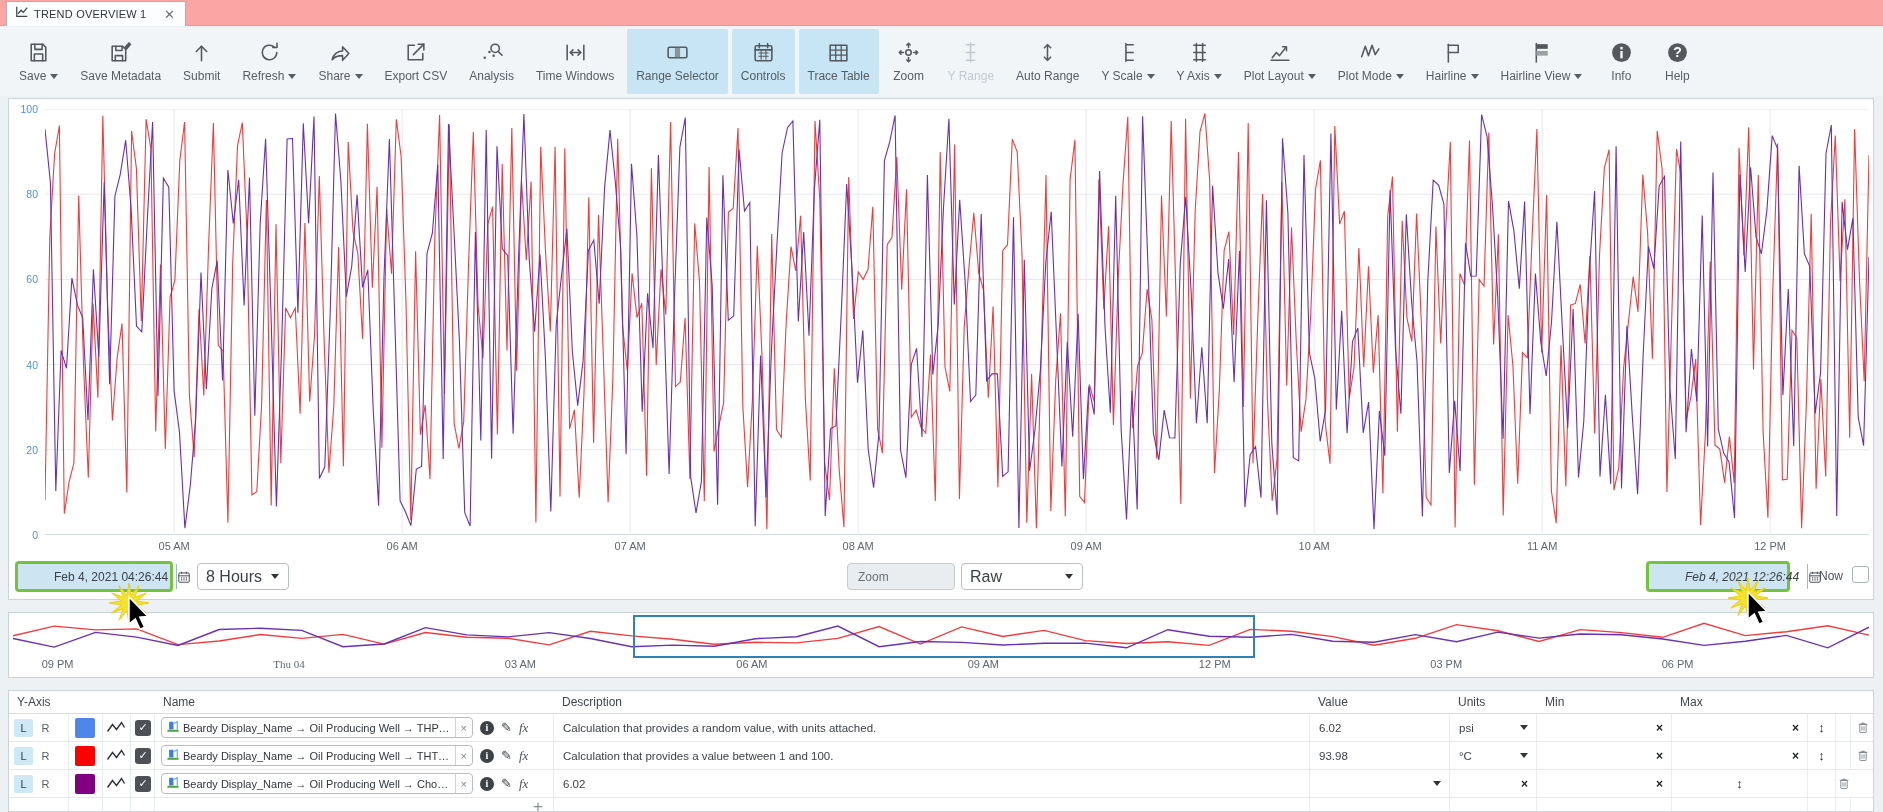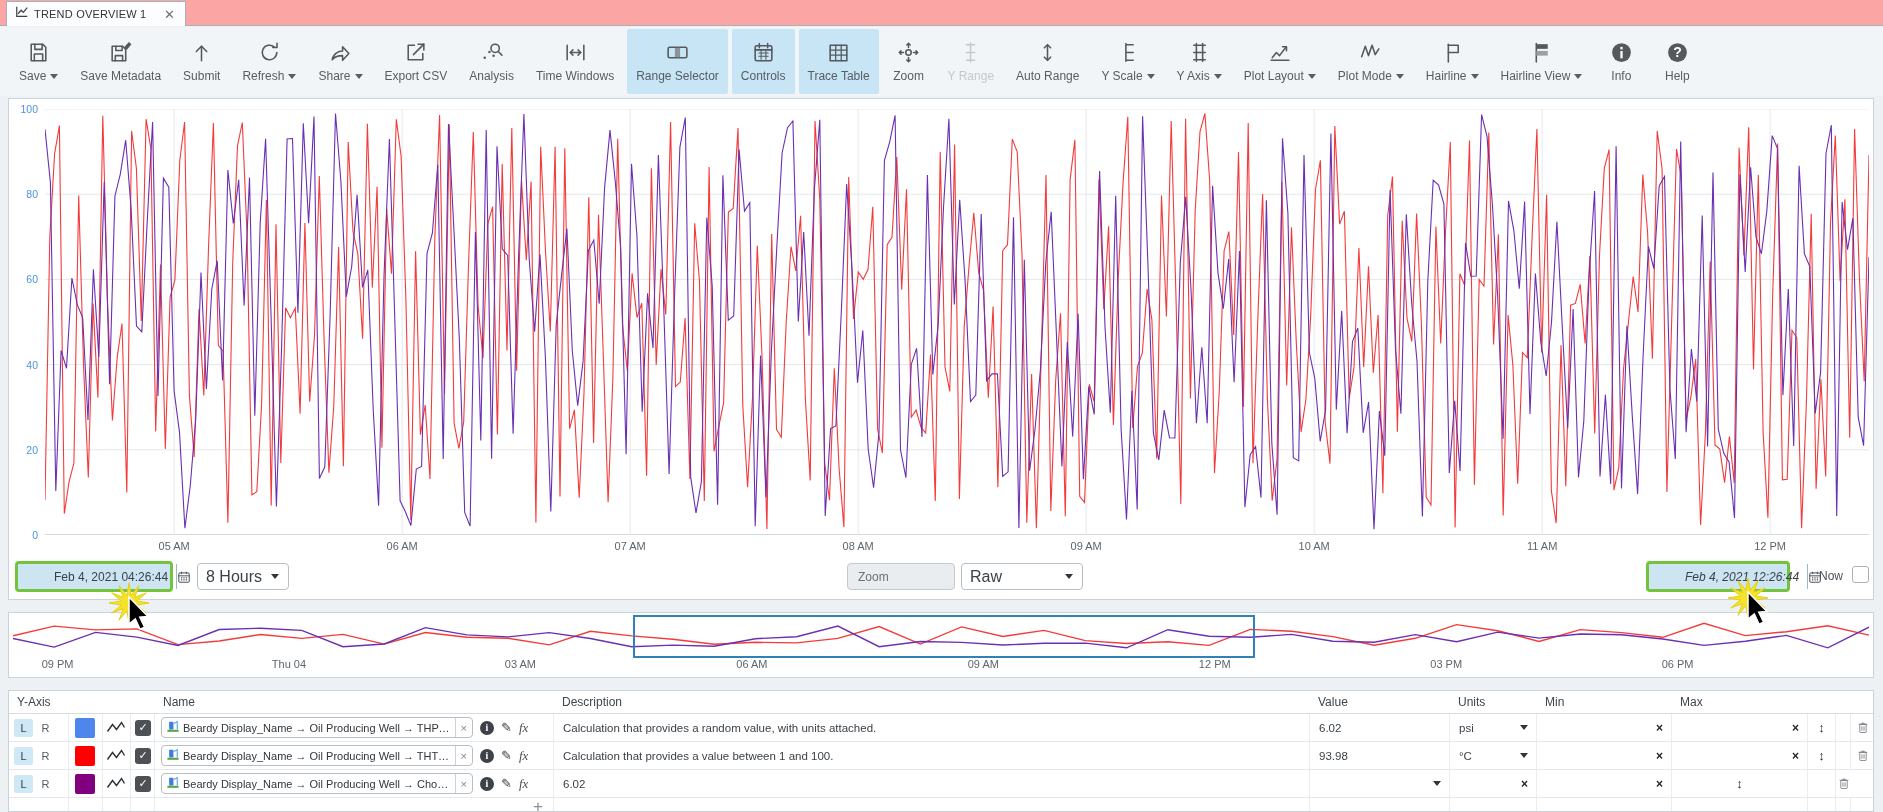--- a/index.html
+++ b/index.html
@@ -471,21 +471,21 @@
 </div>
 
 <div class="panel" id="range-panel">
   <svg id="mini-svg" width="1856" height="40" viewBox="0 0 1856 40">
       <polyline points="0.0,19.8 41.2,10.1 82.5,13.9 123.7,12.9 165.0,28.6 206.2,25.0 247.5,18.5 288.7,22.4 330.0,18.4 371.2,28.1 412.4,16.5 453.7,21.2 494.9,22.2 536.2,28.9 577.4,15.3 618.7,19.9 659.9,23.2 701.2,28.2 742.4,26.3 783.6,26.9 824.9,22.4 866.1,10.6 907.4,28.1 948.6,10.9 989.9,20.5 1031.1,14.4 1072.4,24.6 1113.6,27.5 1154.8,25.7 1196.1,29.4 1237.3,13.4 1278.6,15.3 1319.8,20.6 1361.1,29.3 1402.3,22.3 1443.6,8.6 1484.8,14.8 1526.0,25.4 1567.3,13.6 1608.5,16.6 1649.8,21.3 1691.0,7.3 1732.3,19.6 1773.5,15.7 1814.8,9.7 1856.0,19.1" fill="none" stroke="#f43b3b" stroke-width="1.4"></polyline>
       <polyline points="0.0,22.5 41.2,31.1 82.5,16.4 123.7,21.1 165.0,29.4 206.2,13.5 247.5,12.2 288.7,14.4 330.0,30.7 371.2,28.0 412.4,11.6 453.7,18.9 494.9,20.9 536.2,16.6 577.4,22.5 618.7,30.8 659.9,29.1 701.2,30.3 742.4,22.7 783.6,20.7 824.9,10.1 866.1,30.7 907.4,25.5 948.6,26.4 989.9,29.0 1031.1,27.3 1072.4,27.1 1113.6,31.8 1154.8,13.7 1196.1,20.3 1237.3,21.3 1278.6,18.4 1319.8,25.2 1361.1,26.2 1402.3,18.6 1443.6,25.8 1484.8,16.1 1526.0,22.1 1567.3,18.0 1608.5,18.8 1649.8,23.0 1691.0,29.4 1732.3,25.2 1773.5,19.4 1814.8,31.8 1856.0,11.2" fill="none" stroke="#6a30b3" stroke-width="1.4"></polyline>
     </svg>
   <div id="range-sel-rect"></div>
   <div id="mini-ticks">
       <span style="left: 2.4%;">09 PM</span>
-      <span style="left: 14.87%;">Thu 04</span>
+      <span style="left: 14.87%; font-family: Liberation Serif, serif;">Thu 04</span>
       <span style="left: 27.34%;">03 AM</span>
       <span style="left: 39.81%;">06 AM</span>
       <span style="left: 52.28%;">09 AM</span>
       <span style="left: 64.75%;">12 PM</span>
       <span style="left: 77.22%;">03 PM</span>
       <span style="left: 89.69%;">06 PM</span>
     </div>
 </div>
 
 <div class="panel" id="table-panel">

